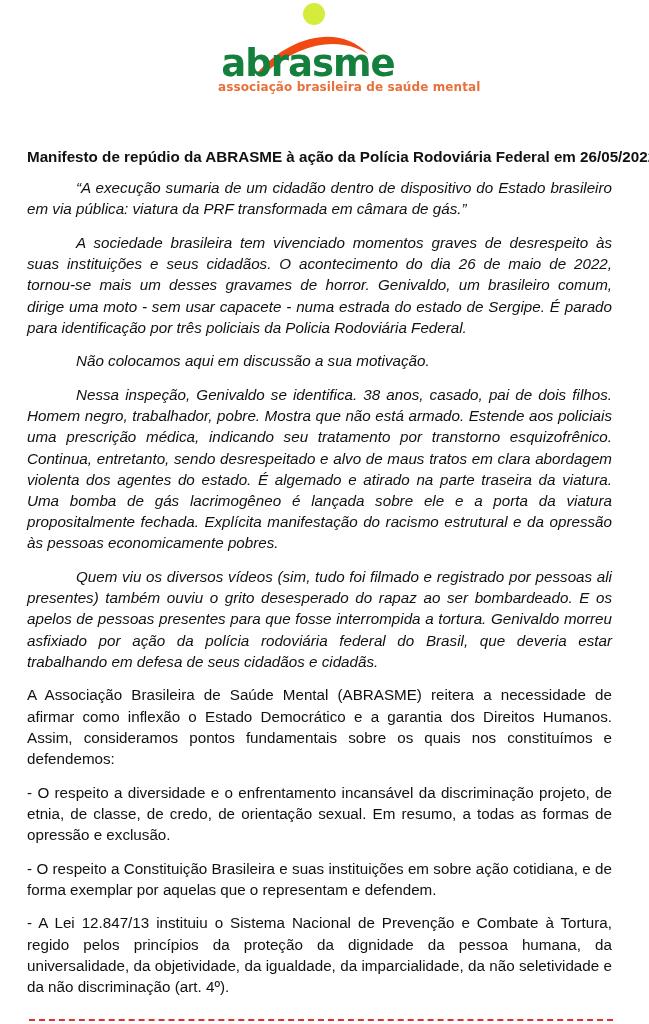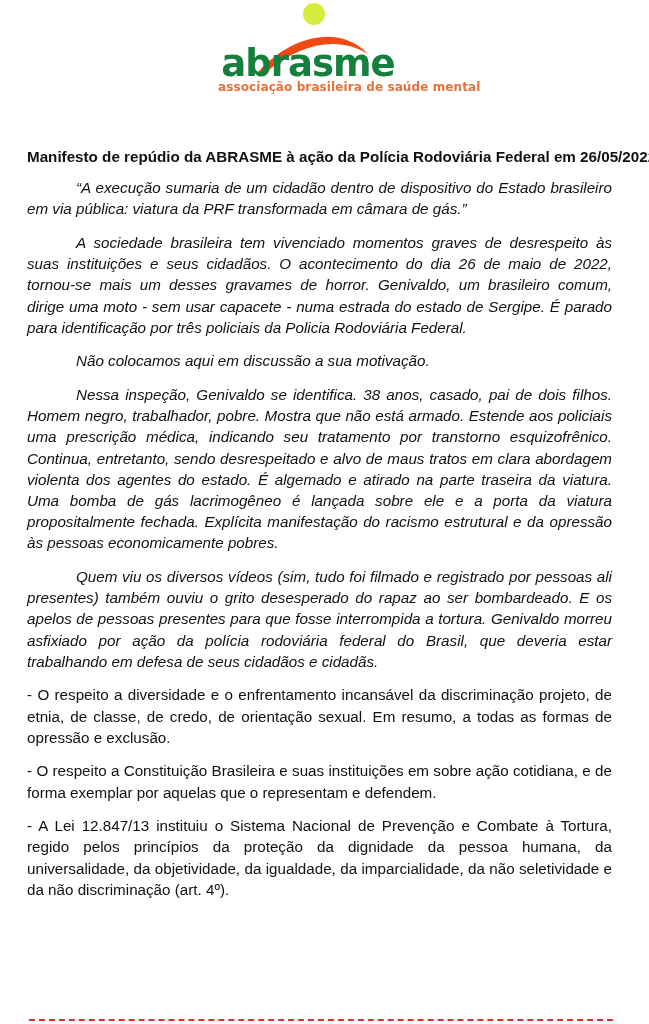--- a/index.html
+++ b/index.html
@@ -48,19 +48,20 @@
   <div class="logo-sub">associação brasileira de saúde mental</div>
 </div>
 
 <div class="doc">
   <div class="title">Manifesto de repúdio da ABRASME à ação da Polícia Rodoviária Federal em 26/05/2022</div>
   <p class="indent">“A execução sumaria de um cidadão dentro de dispositivo do Estado brasileiro em via pública: viatura da PRF transformada em câmara de gás.”</p>
   <p class="indent">A sociedade brasileira tem vivenciado momentos graves de desrespeito às suas instituições e seus cidadãos. O acontecimento do dia 26 de maio de 2022, tornou-se mais um desses gravames de horror. Genivaldo, um brasileiro comum, dirige uma moto - sem usar capacete - numa estrada do estado de Sergipe. É parado para identificação por três policiais da Policia Rodoviária Federal.</p>
   <p class="indent">Não colocamos aqui em discussão a sua motivação.</p>
   <p class="indent">Nessa inspeção, Genivaldo se identifica. 38 anos, casado, pai de dois filhos. Homem negro, trabalhador, pobre. Mostra que não está armado. Estende aos policiais uma prescrição médica, indicando seu tratamento por transtorno esquizofrênico. Continua, entretanto, sendo desrespeitado e alvo de maus tratos em clara abordagem violenta dos agentes do estado. É algemado e atirado na parte traseira da viatura. Uma bomba de gás lacrimogêneo é lançada sobre ele e a porta da viatura propositalmente fechada. Explícita manifestação do racismo estrutural e da opressão às pessoas economicamente pobres.</p>
   <p class="indent">Quem viu os diversos vídeos (sim, tudo foi filmado e registrado por pessoas ali presentes) também ouviu o grito desesperado do rapaz ao ser bombardeado. E os apelos de pessoas presentes para que fosse interrompida a tortura. Genivaldo morreu asfixiado por ação da polícia rodoviária federal do Brasil, que deveria estar trabalhando em defesa de seus cidadãos e cidadãs.</p>
+  <p>A Associação Brasileira de Saúde Mental (ABRASME) reitera a necessidade de afirmar como inflexão o Estado Democrático e a garantia dos Direitos Humanos. Assim, consideramos pontos fundamentais sobre os quais nos constituímos e defendemos:</p>
   <p>- O respeito a diversidade e o enfrentamento incansável da discriminação projeto, de etnia, de classe, de credo, de orientação sexual. Em resumo, a todas as formas de opressão e exclusão.</p>
   <p>- O respeito a Constituição Brasileira e suas instituições em sobre ação cotidiana, e de forma exemplar por aquelas que o representam e defendem.</p>
   <p>-  A Lei 12.847/13 instituiu o Sistema Nacional de Prevenção e Combate à Tortura, regido pelos princípios da proteção da dignidade da pessoa humana, da universalidade, da objetividade, da igualdade, da imparcialidade, da não seletividade e da não discriminação (art. 4º).</p>
 
 </div>
 
 <div class="sep"></div>
 
 </body></html>

